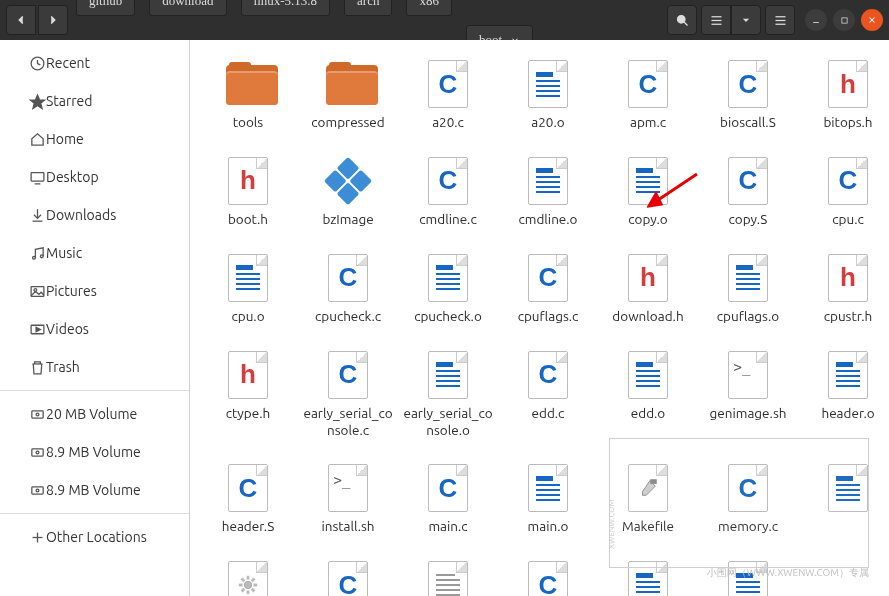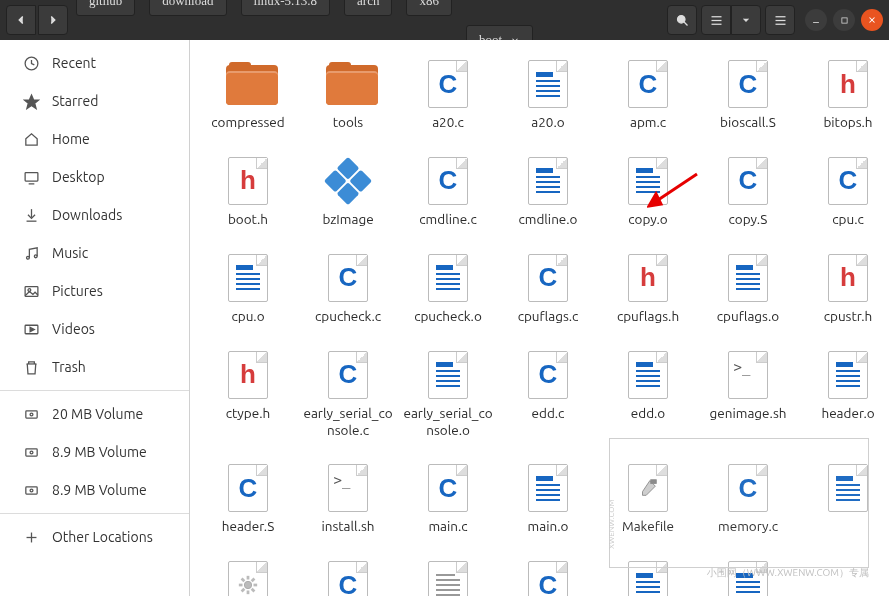--- a/index.html
+++ b/index.html
@@ -22,21 +22,21 @@
   .combo .btn-dark:first-child { border-top-right-radius:0; border-bottom-right-radius:0; border-right: 1px solid #222;}
   .combo .btn-dark:last-child  { border-top-left-radius:0;  border-bottom-left-radius:0; padding:0; width:22px;}
   .window-controls { display: flex; gap: 6px; align-items: center; margin-left: 6px; }
   .wc { width: 22px; height: 22px; border-radius: 50%; background: #3c3c3c; display:flex; align-items:center; justify-content:center; cursor:pointer;}
   .wc svg { stroke: #ddd; }
   .wc.close { background: #e95420; }
   .wc.close svg { stroke: #fff; }
   
   .body { flex: 1; display: flex; min-height: 0; }
   .sidebar { width: 190px; background: #fff; border-right: 1px solid #d0d0d0; overflow-y: auto; padding-top: 4px; }
-  .side-item { display: flex; align-items: center; gap: 12px; height: 38px; padding: 0 22px; color: #333; cursor: pointer; }
+  .side-item { display: flex; align-items: center; height: 38px; padding: 0 28px; color: #333; cursor: pointer; }
   .side-item .sico { width: 18px; display:flex; justify-content:center; }
   .side-item .sico svg { stroke: #555; fill: none; }
   .side-sep { height: 1px; background: #dcdcdc; margin: 4px 0; }
   
   .content-wrap { flex: 1; position: relative; overflow: auto; background: #fff; }
   .grid { display: grid; grid-template-columns: repeat(7, 96px); gap: 24px 4px; padding: 18px 10px; }
   .file { display: flex; flex-direction: column; align-items: center; width: 96px; cursor: pointer;}
   .ficon { width: 44px; height: 52px; display:flex; align-items:center; justify-content:center; }
   .label { text-align: center; font-size: 13.5px; color: #2a2a2a; margin-top: 4px; word-break: break-word; line-height: 1.25; }
   
@@ -272,31 +272,31 @@
     <div class="content-wrap">
       <div class="grid">
           <div class="file">
             <div class="ficon">
               <div class="folder">
                 <div class="folder-tab"></div>
                 <div class="folder-back"></div>
                 <div class="folder-front"></div>
               </div>
             </div>
-            <div class="label">compressed</div>
+            <div class="label">tools</div>
           </div>
           <div class="file">
             <div class="ficon">
               <div class="folder">
                 <div class="folder-tab"></div>
                 <div class="folder-back"></div>
                 <div class="folder-front"></div>
               </div>
             </div>
-            <div class="label">tools</div>
+            <div class="label">compressed</div>
           </div>
           <div class="file">
             <div class="ficon">
               <div class="page">
                 <span class="glyph-c">C</span>
               </div>
             </div>
             <div class="label">a20.c</div>
           </div>
           <div class="file">
@@ -451,21 +451,21 @@
               </div>
             </div>
             <div class="label">cpuflags.c</div>
           </div>
           <div class="file">
             <div class="ficon">
               <div class="page">
                 <span class="glyph-h">h</span>
               </div>
             </div>
-            <div class="label">cpuflags.h</div>
+            <div class="label">download.h</div>
           </div>
           <div class="file">
             <div class="ficon">
               <div class="page">
                 <div class="lines obj">
                   <span style="width:70%;background:#1766c1;height:5px;"></span>
                   <span></span>
                   <span></span>
                   <span></span>
                   <span></span>

